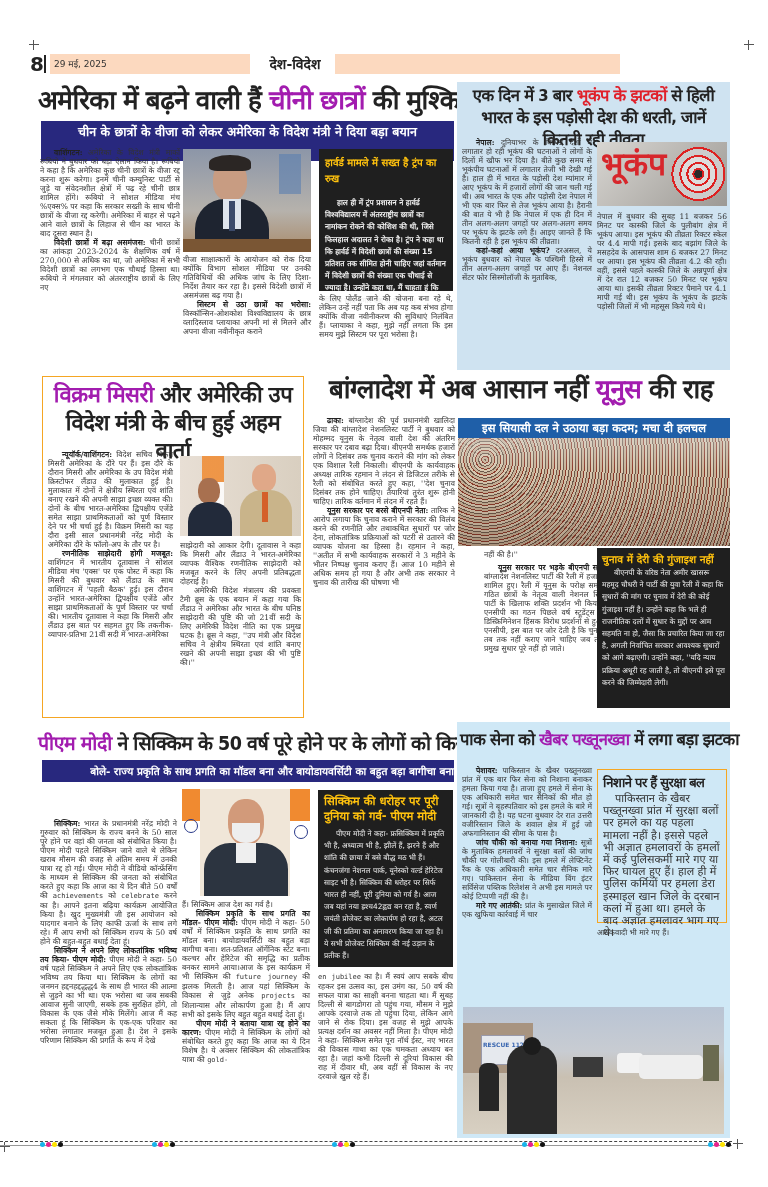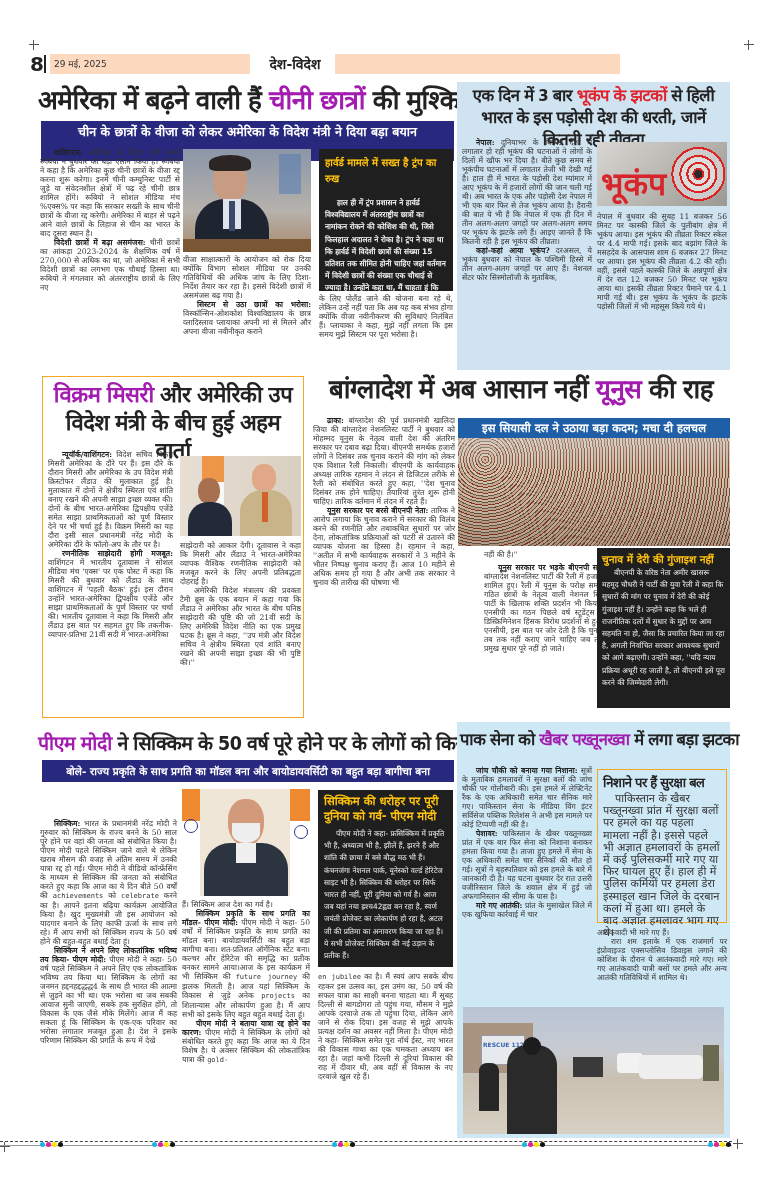--- a/index.html
+++ b/index.html
@@ -96,21 +96,21 @@
 
 <div class="abs" style="left:457px;top:82px;width:273px;height:288px;background:#cfe3f1;"></div>
 <div class="abs headline" style="left:462px;top:85px;width:263px;font-size:16.5px;line-height:22px;text-align:center;">
   <span>एक दिन में 3 बार </span><span class="red">भूकंप के झटकों</span><span> से हिली भारत के इस पड़ोसी देश की धरती, जानें कितनी रही तीव्रता</span>
 </div>
 <div class="abs body-text" style="left:462px;top:138px;width:130px;">
   <p><b>नेपाल:</b><span> दुनियाभर के विभिन्न देशों में लगातार हो रही भूकंप की घटनाओं ने लोगों के दिलों में खौफ भर दिया है। बीते कुछ समय से भूकंपीय घटनाओं में लगातार तेजी भी देखी गई है। हाल ही में भारत के पड़ोसी देश म्यांमार में आए भूकंप के में हजारों लोगों की जान चली गई थी। अब भारत के एक और पड़ोसी देश नेपाल में भी एक बार फिर से तेज भूकंप आया है। हैरानी की बात ये भी है कि नेपाल में एक ही दिन में तीन अलग-अलग जगहों पर अलग-अलग समय पर भूकंप के झटके लगे हैं। आइए जानते हैं कि कितनी रही है इस भूकंप की तीव्रता।</span></p>
   <p><b>कहां-कहां आया भूकंप?</b><span> दरअसल, ये भूकंप बुधवार को नेपाल के पश्चिमी हिस्से में तीन अलग-अलग जगहों पर आए हैं। नेशनल सेंटर फोर सिस्मोलॉजी के मुताबिक,</span></p>
 </div>
 <div class="abs photo" style="left:597px;top:142px;width:130px;height:64px;background:radial-gradient(circle at 78% 50%, #2a2a2a 0 4px, #d22 4px 6px, #ddd 6px 10px, #d22 10px 12px, #ddd 12px 17px, #d22 17px 19px, #ccc 19px 25px, #d22 25px 27px, transparent 27px), linear-gradient(135deg,#d8d6d2,#9c9994);">
-  <div style="position:absolute;left:4px;top:20px;font-family:'DejaVu Sans',sans-serif;font-weight:bold;font-size:32px;line-height:44px;color:#d7262b;">भूकंप</div>
+  <div style="position:absolute;left:4px;top:0;font-family:'DejaVu Sans',sans-serif;font-weight:bold;font-size:32px;line-height:44px;color:#d7262b;">भूकंप</div>
 </div>
 <div class="abs body-text" style="left:597px;top:212px;width:130px;">
   <p style="text-indent:0">नेपाल में बुधवार की सुबह 11 बजकर 56 मिनट पर कास्की जिले के पुलीबांग क्षेत्र में भूकंप आया। इस भूकंप की तीव्रता रिक्टर स्केल पर 4.4 मापी गई। इसके बाद बझांग जिले के मसहदेव के आसपास शाम 6 बजकर 27 मिनट पर आया। इस भूकंप की तीव्रता 4.2 की रही। वहीं, इससे पहले कास्की जिले के अन्नपूर्णा क्षेत्र में देर रात 12 बजकर 50 मिनट पर भूकंप आया था। इसकी तीव्रता रिक्टर पैमाने पर 4.1 मापी गई थी। इस भूकंप के भूकंप के झटके पड़ोसी जिलों में भी महसूस किये गये थे।</p>
 </div>
 
 <div class="abs" style="left:42px;top:376px;width:262px;height:342px;border:1.5px solid #f5a623;"></div>
 <div class="abs headline" style="left:46px;top:381px;width:254px;font-size:22px;line-height:28px;text-align:center;">
   <span class="pink">विक्रम मिसरी</span><span> और अमेरिकी उप विदेश मंत्री के बीच हुई अहम वार्ता</span>
 </div>
 <div class="abs body-text" style="left:48px;top:450px;width:125px;">
@@ -150,21 +150,21 @@
 <div class="abs darkbox" style="left:597px;top:548px;width:133px;height:160px;padding:3px 5px;">
   <div class="bx-title" style="font-size:10.5px;line-height:16px;">चुनाव में देरी की गुंजाइश नहीं</div>
   <div class="bx-text">
       <p>बीएनपी के वरिष्ठ नेता अमीर खासरू महमूद चौधरी ने पार्टी की युवा रैली में कहा कि सुधारों की मांग पर चुनाव में देरी की कोई गुंजाइश नहीं है। उन्होंने कहा कि भले ही राजनीतिक दलों में सुधार के मुद्दों पर आम सहमति ना हो, जैसा कि प्रचारित किया जा रहा है, अगली निर्वाचित सरकार आवश्यक सुधारों को आगे बढ़ाएगी। उन्होंने कहा, ''यदि न्याय प्रक्रिया अधूरी रह जाती है, तो बीएनपी इसे पूरा करने की जिम्मेदारी लेगी।</p>
     </div>
 </div>
 
 <div class="abs headline" style="left:38px;top:730px;width:416px;font-size:19.5px;line-height:28px;text-align:center;white-space:nowrap;">
   <span class="pink">पीएम मोदी</span><span> ने सिक्किम के 50 वर्ष पूरे होने पर के लोगों को किया संबोधित</span>
 </div>
-<div class="abs bluebar" style="left:42px;top:760px;width:412px;height:22px;font-size:10.5px;line-height:22px;">बोले- राज्य प्रकृति के साथ प्रगति का मॉडल बना और बायोडायवर्सिटी का बहुत बड़ा बागीचा बना</div>
+<div class="abs bluebar" style="left:42px;top:760px;width:412px;height:22px;font-size:10.5px;line-height:22px;text-align:right;">बोले- राज्य प्रकृति के साथ प्रगति का मॉडल बना और बायोडायवर्सिटी का बहुत बड़ा बागीचा बना</div>
 
 <div class="abs body-text" style="left:40px;top:786px;width:137px;margin-top:33px;">
   <p><b>सिक्किम:</b><span> भारत के प्रधानमंत्री नरेंद्र मोदी ने गुरुवार को सिक्किम के राज्य बनने के 50 साल पूरे होने पर वहां की जनता को संबोधित किया है। पीएम मोदी पहले सिक्किम जाने वाले थे लेकिन खराब मौसम की वजह से अंतिम समय में उनकी यात्रा रद्द हो गई। पीएम मोदी ने वीडियो कॉन्फ्रेंसिंग के माध्यम से सिक्किम की जनता को संबोधित करते हुए कहा कि आज का ये दिन बीते 50 वर्षों की </span><span class="mono">achievements</span><span> को </span><span class="mono">celebrate</span><span> करने का है। आपने इतना बढ़िया कार्यक्रम आयोजित किया है। खुद मुख्यमंत्री जी इस आयोजन को यादगार बनाने के लिए काफी ऊर्जा के साथ लगे रहे। मैं आप सभी को सिक्किम राज्य के 50 वर्ष होने की बहुत-बहुत बधाई देता हूं।</span></p>
   <p><b>सिक्किम ने अपने लिए लोकतांत्रिक भविष्य तय किया- पीएम मोदी:</b><span> पीएम मोदी ने कहा- 50 वर्ष पहले सिक्किम ने अपने लिए एक लोकतांत्रिक भविष्य तय किया था। सिक्किम के लोगों का जनमन हद्दनहद्दद्धद्ध4 के साथ ही भारत की आत्मा से जुड़ने का भी था। एक भरोसा था जब सबकी आवाज सुनी जाएगी, सबके हक सुरक्षित होंगे, तो विकास के एक जैसे मौके मिलेंगे। आज मैं कह सकता हूं कि सिक्किम के एक-एक परिवार का भरोसा लगातार मजबूत हुआ है। देश ने इसके परिणाम सिक्किम की प्रगति के रूप में देखे</span></p>
 </div>
 
 <div class="abs photo" style="left:182px;top:789px;width:128px;height:107px;background:#f0e6d8;">
   <div style="position:absolute;left:0;top:0;width:18px;height:107px;background:linear-gradient(180deg,#f08a30 0 30%,#fff 30% 100%);"></div>
   <div style="position:absolute;left:108px;top:0;width:20px;height:107px;background:linear-gradient(180deg,#f08a30 0 30%,#fff 30% 100%);"></div>
   <div style="position:absolute;left:2px;top:30px;width:14px;height:14px;border:1.5px solid #2a3a8a;border-radius:50%;"></div>
@@ -188,33 +188,32 @@
 </div>
 <div class="abs body-text" style="left:318px;top:972px;width:135px;">
   <p style="text-indent:0"><span class="mono">en jubilee</span><span> का है। मैं स्वयं आप सबके बीच रहकर इस उत्सव का, इस उमंग का, 50 वर्ष की सफल यात्रा का साक्षी बनना चाहता था। मैं सुबह दिल्ली से बागडोगरा तो पहुंच गया, मौसम ने मुझे आपके दरवाजे तक तो पहुंचा दिया, लेकिन आगे जाने से रोक दिया। इस वजह से मुझे आपके प्रत्यक्ष दर्शन का अवसर नहीं मिला है। पीएम मोदी ने कहा- सिक्किम समेत पूरा नॉर्थ ईस्ट, नए भारत की विकास गाथा का एक चमकता अध्याय बन रहा है। जहां कभी दिल्ली से दूरियां विकास की राह में दीवार थी, अब वहीं से विकास के नए दरवाजे खुल रहे हैं।</span></p>
 </div>
 
 <div class="abs" style="left:457px;top:722px;width:273px;height:416px;background:#cfe8f6;"></div>
 <div class="abs headline" style="left:460px;top:727px;width:267px;font-size:16.5px;line-height:26px;text-align:center;white-space:nowrap;">
   <span>पाक सेना को </span><span class="pink">खैबर पख्तूनख्वा</span><span> में लगा बड़ा झटका</span>
 </div>
 <div class="abs body-text" style="left:462px;top:766px;width:130px;">
+  <p><b>पेशावर:</b><span> पाकिस्तान के खैबर पख्तूनख्वा प्रांत में एक बार फिर सेना को निशाना बनाकर हमला किया गया है। ताजा हुए हमले में सेना के एक अधिकारी समेत चार सैनिकों की मौत हो गई। सूत्रों ने बृहस्पतिवार को इस हमले के बारे में जानकारी दी है। यह घटना बुधवार देर रात उत्तरी वजीरिस्तान जिले के शवाल क्षेत्र में हुई जो अफगानिस्तान की सीमा के पास है।</span></p>
   <p><b>जांच चौकी को बनाया गया निशाना:</b><span> सूत्रों के मुताबिक हमलावरों ने सुरक्षा बलों की जांच चौकी पर गोलीबारी की। इस हमले में लेफ्टिनेंट रैंक के एक अधिकारी समेत चार सैनिक मारे गए। पाकिस्तान सेना के मीडिया विंग इंटर सर्विसेज पब्लिक रिलेशंस ने अभी इस मामले पर कोई टिप्पणी नहीं की है।</span></p>
-  <p><b>पेशावर:</b><span> पाकिस्तान के खैबर पख्तूनख्वा प्रांत में एक बार फिर सेना को निशाना बनाकर हमला किया गया है। ताजा हुए हमले में सेना के एक अधिकारी समेत चार सैनिकों की मौत हो गई। सूत्रों ने बृहस्पतिवार को इस हमले के बारे में जानकारी दी है। यह घटना बुधवार देर रात उत्तरी वजीरिस्तान जिले के शवाल क्षेत्र में हुई जो अफगानिस्तान की सीमा के पास है।</span></p>
   <p><b>मारे गए आतंकी:</b><span> प्रांत के मुसाखेल जिले में एक खुफिया कार्रवाई में चार</span></p>
 </div>
 <div class="abs" style="left:597px;top:769px;width:130px;height:154px;border:1.5px solid #f5a623;padding:3px 5px;">
   <div class="headline" style="font-size:13px;line-height:20px;">निशाने पर हैं सुरक्षा बल</div>
   <div style="font-family:'DejaVu Sans',sans-serif;font-size:11px;line-height:12.2px;color:#333;">
       <p style="text-indent:12px;">पाकिस्तान के खैबर पख्तूनख्वा प्रांत में सुरक्षा बलों पर हमले का यह पहला मामला नहीं है। इससे पहले भी अज्ञात हमलावरों के हमलों में कई पुलिसकर्मी मारे गए या फिर घायल हुए हैं। हाल ही में पुलिस कर्मियों पर हमला डेरा इस्माइल खान जिले के दरबान कलां में हुआ था। हमले के बाद अज्ञात हमलावर भाग गए थे।</p>
     </div>
 </div>
 <div class="abs body-text" style="left:597px;top:928px;width:130px;">
   <p style="text-indent:0"><span>आतंकवादी भी मारे गए हैं।</span></p>
-  <p><span>रारा शम इलाके में एक राजमार्ग पर इंप्रोवाइज्ड एक्सप्लोसिव डिवाइस लगाने की कोशिश के दौरान ये आतंकवादी मारे गए। मारे गए आतंकवादी यात्री बसों पर हमले और अन्य आतंकी गतिविधियों में शामिल थे।</span></p>
 </div>
 <div class="abs photo" style="left:463px;top:1007px;width:261px;height:127px;background:linear-gradient(180deg,#b9c4d4 0%,#c8ccd2 35%,#c9c0b2 55%,#d8d0c2 100%);">
   <div style="position:absolute;left:0;top:16px;width:70px;height:50px;background:#a89480;"></div>
   <div style="position:absolute;left:18px;top:28px;width:44px;height:30px;background:#e6e9ee;border:1px solid #99a;"></div>
   <div style="position:absolute;left:20px;top:34px;font-family:'DejaVu Sans',sans-serif;font-weight:bold;font-size:6px;color:#3a66b0;">RESCUE 1122</div>
   <div style="position:absolute;left:16px;top:56px;width:20px;height:48px;background:#262626;border-radius:8px 8px 0 0;"></div>
   <div style="position:absolute;left:44px;top:38px;width:50px;height:89px;background:#2a2a2a;border-radius:20px 20px 0 0;"></div>
   <div style="position:absolute;left:60px;top:30px;width:18px;height:18px;border-radius:50%;background:#1c1c1c;"></div>
   <div style="position:absolute;left:110px;top:50px;width:30px;height:20px;background:#3a3a3a;"></div>
   <div style="position:absolute;left:154px;top:46px;width:26px;height:20px;background:#f2f2f2;border-radius:4px;"></div>

